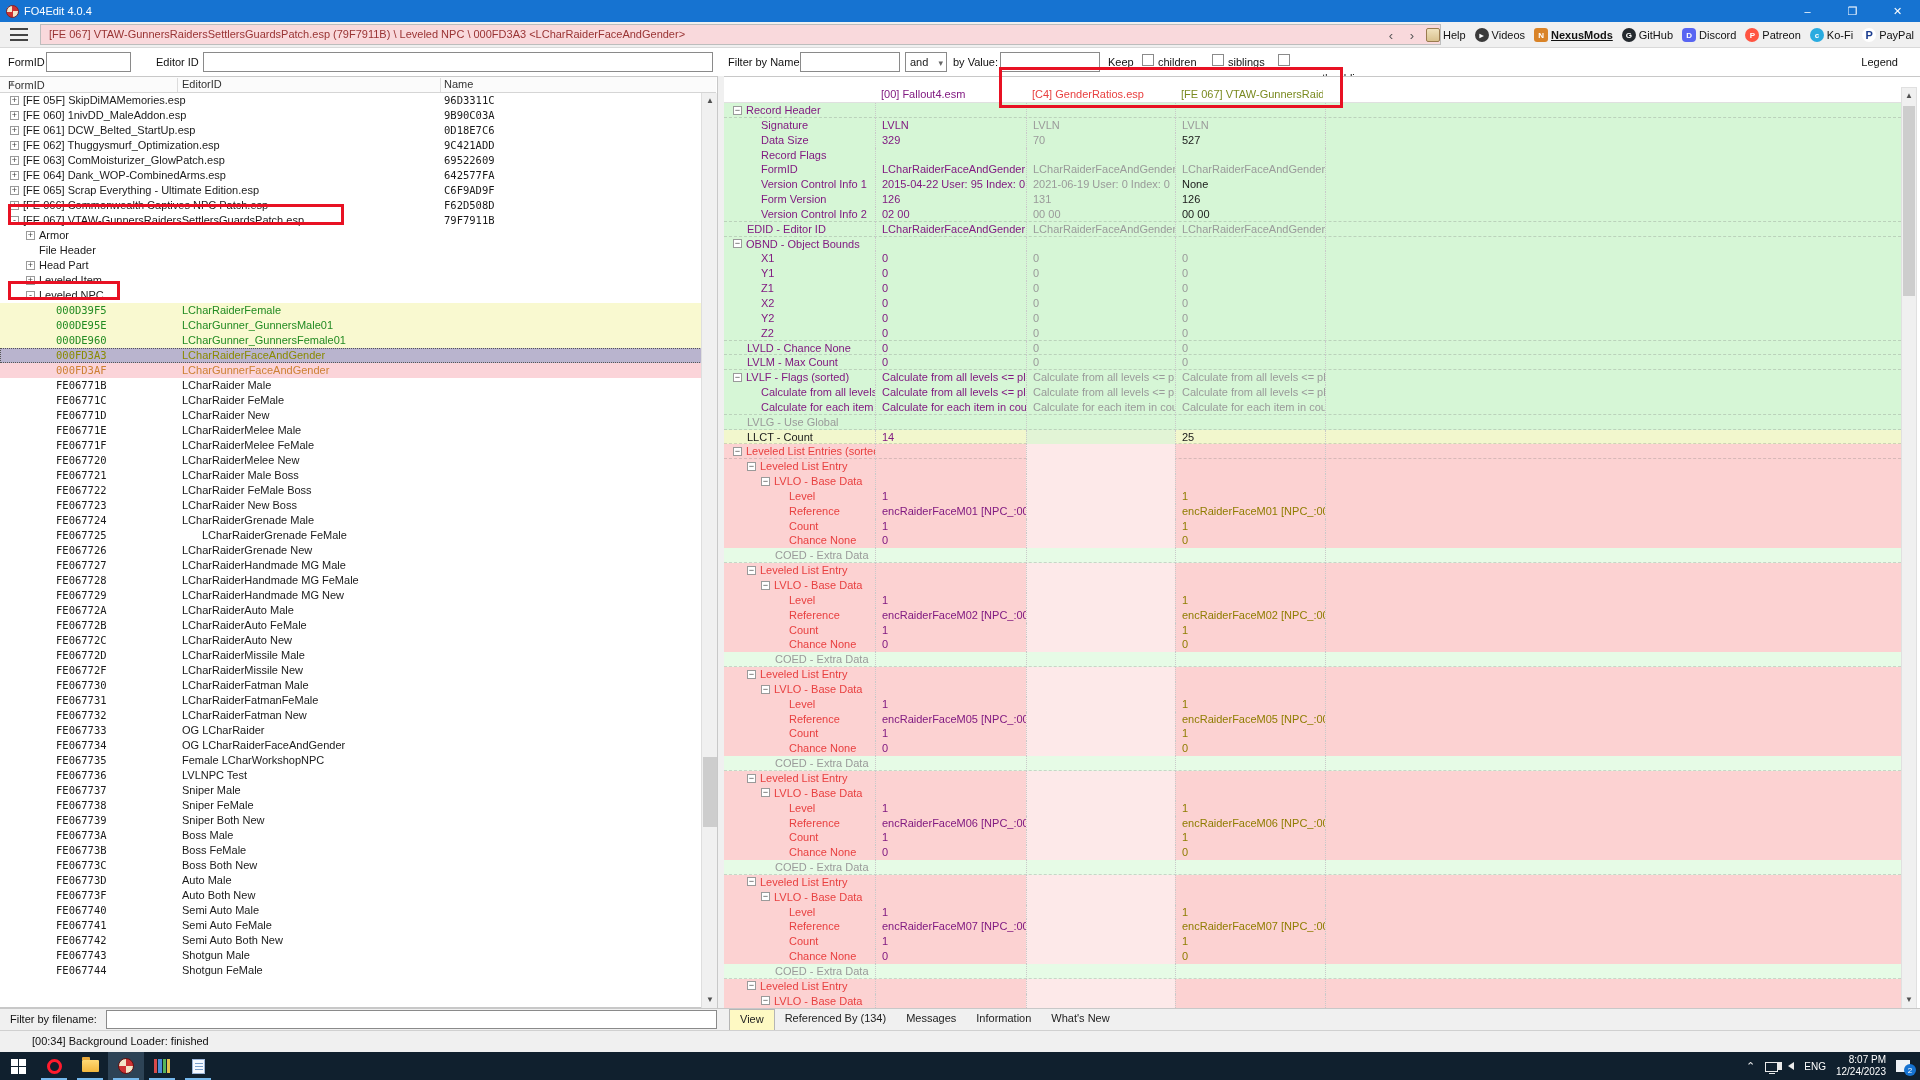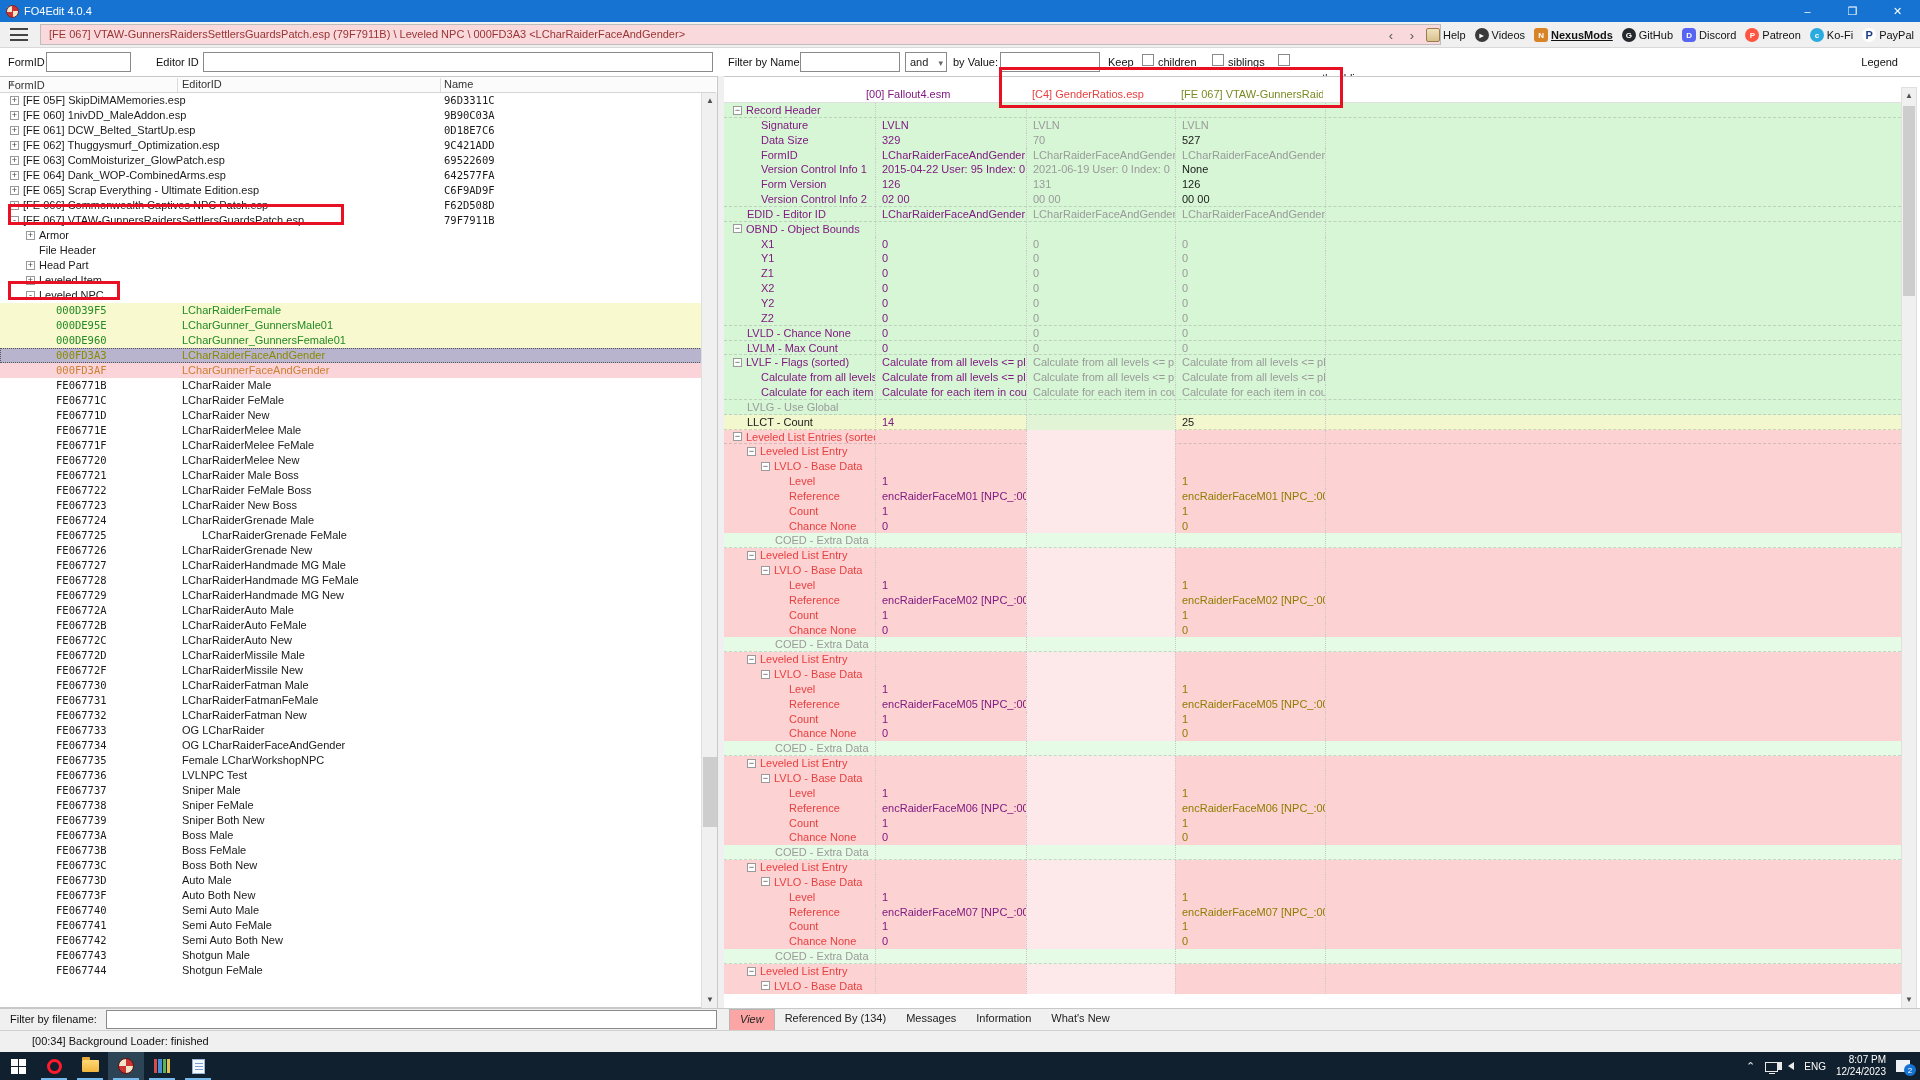--- a/index.html
+++ b/index.html
@@ -85,21 +85,21 @@
   .blackv { color:#1a1a1a; }
   .olive  { color:#8f7d00; }
   .redl   { color:#e84040; }
 
   
   .bottomstrip { position:absolute; left:0; top:1008px; width:1920px; height:22px; background:#f0f0f0; border-top:1px solid #c8c8c8; }
   .fbf-lbl { position:absolute; left:10px; top:4px; }
   .fbf-input { position:absolute; left:106px; top:1px; width:611px; height:19px; }
   .tabs { position:absolute; left:729px; top:0; height:22px; display:flex; }
   .tab { padding:3px 10px 0 10px; color:#222; }
-  .tab.active { background:#fca5a5; border:1px solid #b5b5b5; border-bottom:none;font-style:italic; }
+  .tab.active { background:#fef9c3; border:1px solid #b5b5b5; border-bottom:none; }
   .statusbar { position:absolute; left:0; top:1030px; width:1920px; height:22px; background:#f0f0f0; border-top:1px solid #d0d0d0; }
   .statusbar span { position:absolute; left:8px; top:4px; color:#111;padding-left:24px; }
 
   
   .taskbar { position:absolute; left:0; top:1052px; width:1920px; height:28px; background:#10202e; display:flex; align-items:center; }
   .tbicon { width:36px; height:28px; display:flex; align-items:center; justify-content:center; position:relative; }
   .tbicon .runline { position:absolute; left:5px; bottom:0; width:26px; height:2px; background:#76b9ed; }
   .tbicon.active { background:#2d4356; }
   .starticon { width:15px; height:15px; display:grid; grid-template-columns:7px 7px; grid-template-rows:7px 7px; gap:1px; }
   .starticon div { background:#fff; }
@@ -450,21 +450,21 @@
       <div class="arr" style="top:0">▲</div>
       <div class="thumb" style="top:664px;height:70px"></div>
       <div class="arr" style="bottom:0">▼</div>
     </div>
   </div>
 
   <div class="splitter"></div>
 
   <div class="rightpanel">
     <div class="rheader" id="right-header">
-        <span style="left: 142px; color: rgb(129, 26, 129); width: 142px;">[00] Fallout4.esm</span>
+        <span style="left: 157px; color: rgb(129, 26, 129); width: 142px;">[00] Fallout4.esm</span>
         <span style="left: 308px; color: rgb(232, 64, 64); width: 142px;">[C4] GenderRatios.esp</span>
         <span style="left: 457px; color: rgb(122, 138, 32); width: 142px;">[FE 067] VTAW-GunnersRaidersSet...</span>
       </div>
     <div class="rrows" id="right-rows">
         <div class="rrow bb" style="background: rgb(214, 246, 214);">
           <div class="rlabel"><span style="margin-left:9px" class="glyphbox">−</span><span class="purple">Record Header</span></div>
           <div class="rcell" style="left: 151px; width: 151px;"></div>
           <div class="rcell" style="left: 302px; width: 149px;"></div>
           <div class="rcell" style="left: 451px; width: 150px;"></div>
           <div class="rcell" style="left: 601px; width: 576px;"></div>
@@ -474,20 +474,27 @@
           <div class="rcell" style="left: 151px; width: 151px;"><span class="purple">LVLN</span></div>
           <div class="rcell" style="left: 302px; width: 149px;"><span class="greyv">LVLN</span></div>
           <div class="rcell" style="left: 451px; width: 150px;"><span class="greyv">LVLN</span></div>
           <div class="rcell" style="left: 601px; width: 576px;"></div>
         </div>
         <div class="rrow" style="background: rgb(214, 246, 214);">
           <div class="rlabel"><span style="margin-left:37px"></span><span class="purple">Data Size</span></div>
           <div class="rcell" style="left: 151px; width: 151px;"><span class="purple">329</span></div>
           <div class="rcell" style="left: 302px; width: 149px;"><span class="greyv">70</span></div>
           <div class="rcell" style="left: 451px; width: 150px;"><span class="blackv">527</span></div>
+          <div class="rcell" style="left: 601px; width: 576px;"></div>
+        </div>
+        <div class="rrow" style="background: rgb(214, 246, 214);">
+          <div class="rlabel"><span style="margin-left:37px"></span><span class="purple">Record Flags</span></div>
+          <div class="rcell" style="left: 151px; width: 151px;"></div>
+          <div class="rcell" style="left: 302px; width: 149px;"></div>
+          <div class="rcell" style="left: 451px; width: 150px;"></div>
           <div class="rcell" style="left: 601px; width: 576px;"></div>
         </div>
         <div class="rrow" style="background: rgb(214, 246, 214);">
           <div class="rlabel"><span style="margin-left:37px"></span><span class="purple">FormID</span></div>
           <div class="rcell" style="left: 151px; width: 151px;"><span class="purple">LCharRaiderFaceAndGender [LV...</span></div>
           <div class="rcell" style="left: 302px; width: 149px;"><span class="greyv">LCharRaiderFaceAndGender [LV...</span></div>
           <div class="rcell" style="left: 451px; width: 150px;"><span class="greyv">LCharRaiderFaceAndGender [LV...</span></div>
           <div class="rcell" style="left: 601px; width: 576px;"></div>
         </div>
         <div class="rrow" style="background: rgb(214, 246, 214);">

